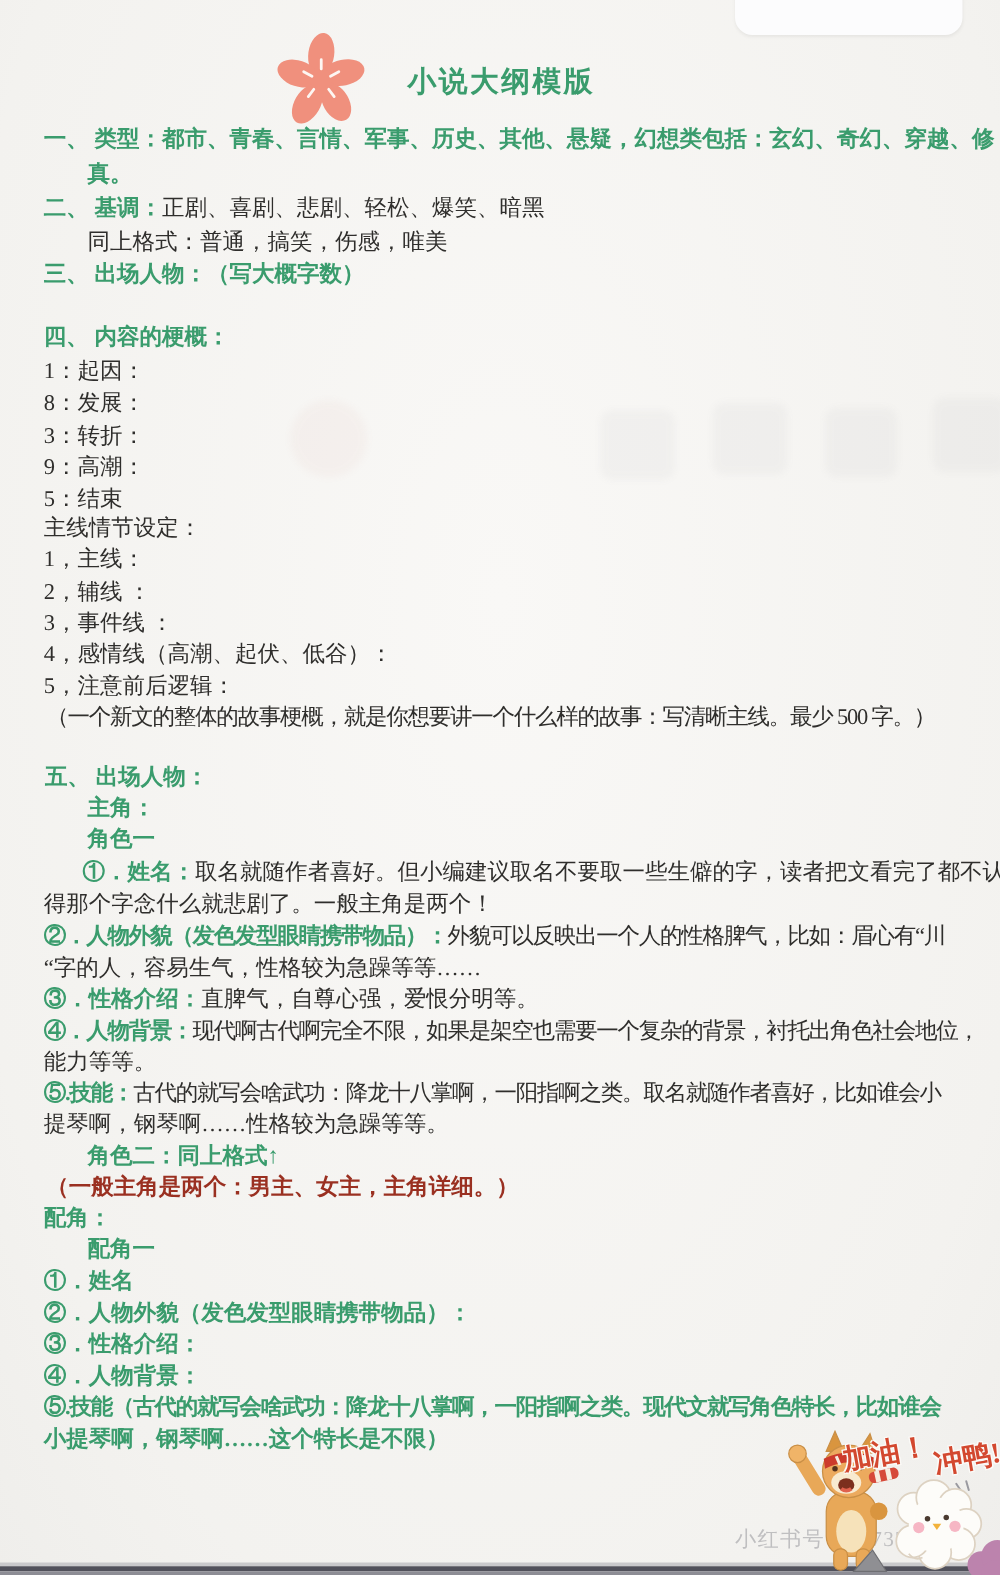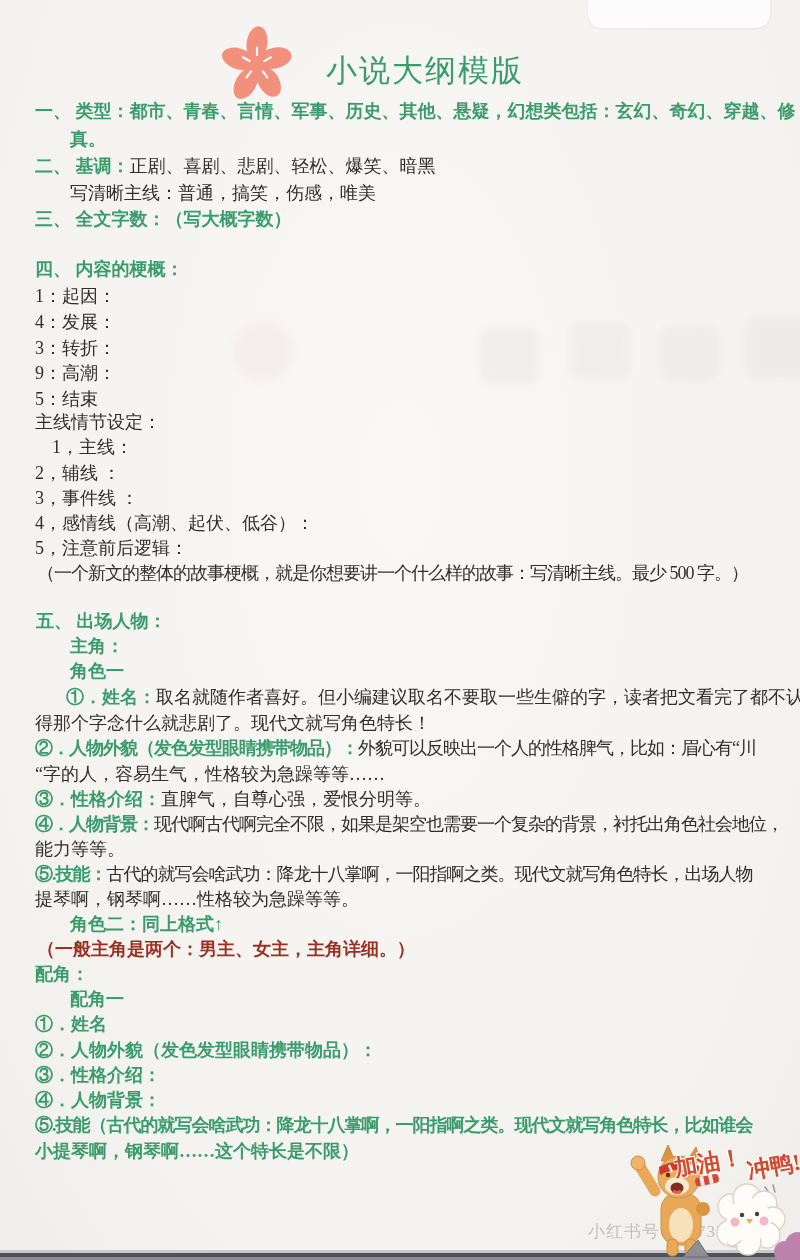--- a/index.html
+++ b/index.html
@@ -5,21 +5,21 @@
   html,body{margin:0;padding:0;}
   body{
     width:800px;height:1260px;position:relative;overflow:hidden;
     background:radial-gradient(ellipse at 50% 38%, #f9f8f6 0%, #f3f2ef 78%, #efeeeb 100%);
     font-family:"Liberation Serif","DejaVu Serif",serif;
   }
   .line{position:absolute;white-space:pre;font-size:18px;line-height:23px;color:#2f2e2c;}
   .g{color:#3a9c6d;font-weight:700;}
   .r{color:#9a3021;font-weight:700;}
   .t1{letter-spacing:-1px;}
-  .title{position:absolute;left:326px;top:50px;font-size:31px;font-weight:400;color:#3a9c6d;letter-spacing:2px;white-space:pre;}
+  .title{position:absolute;left:326px;top:50px;font-size:23px;font-weight:700;color:#3a9c6d;letter-spacing:2px;white-space:pre;}
   .flower{position:absolute;left:220px;top:24px;width:74px;height:80px;}
   .top-card{position:absolute;left:588px;top:-18px;width:182px;height:46px;background:#fcfcfd;border-radius:14px;box-shadow:0 1px 3px rgba(0,0,0,0.06);}
   .wm-center{position:absolute;left:228px;top:306px;width:500px;height:92px;opacity:0.055;filter:blur(3px);}
   .wm-center .blob{position:absolute;border-radius:10px;}
   .wm-id{position:absolute;left:588px;top:1220px;font-size:17px;color:#8d8d93;opacity:0.5;letter-spacing:1px;white-space:pre;z-index:1;}
   .sticker{position:absolute;left:615px;top:1135px;width:185px;height:125px;z-index:2;}
   .cheer{position:absolute;font-size:23px;font-weight:900;color:#d3482f;z-index:3;white-space:pre;
          text-shadow:-1px -1px 0 #fbfaf7,1px -1px 0 #fbfaf7,-1px 1px 0 #fbfaf7,1px 1px 0 #fbfaf7;}
   .cheer1{left:674px;top:1147px;transform:rotate(-10deg);}
   .cheer2{left:747px;top:1151px;transform:rotate(-10deg);}
@@ -58,48 +58,48 @@
   <div class="blob" style="left:252px;top:22px;width:60px;height:56px;background:#88888f;"></div>
   <div class="blob" style="left:342px;top:16px;width:60px;height:58px;background:#88888f;"></div>
   <div class="blob" style="left:432px;top:20px;width:58px;height:56px;background:#88888f;"></div>
   <div class="blob" style="left:518px;top:12px;width:60px;height:60px;background:#88888f;"></div>
 </div>
 
 <div>
   <div class="line" style="top:100px;left:35px"><span class="g">一、 类型：都市、青春、言情、军事、历史、其他、悬疑，幻想类包括：玄幻、奇幻、穿越、修</span></div>
   <div class="line" style="top:128px;left:70px"><span class="g">真。</span></div>
   <div class="line" style="top:155px;left:35px"><span class="g">二、 基调：</span><span>正剧、喜剧、悲剧、轻松、爆笑、暗黑</span></div>
-  <div class="line" style="top:182px;left:70px"><span>写清晰主线：普通，搞笑，伤感，唯美</span></div>
-  <div class="line" style="top:208px;left:35px"><span class="g">三、 全文字数：（写大概字数）</span></div>
+  <div class="line" style="top:182px;left:70px"><span>同上格式：普通，搞笑，伤感，唯美</span></div>
+  <div class="line" style="top:208px;left:35px"><span class="g">三、 出场人物：（写大概字数）</span></div>
 
   <div class="line" style="top:258px;left:35px"><span class="g">四、 内容的梗概：</span></div>
   <div class="line" style="top:285px;left:35px"><span>1：起因：</span></div>
-  <div class="line" style="top:311px;left:35px"><span>4：发展：</span></div>
+  <div class="line" style="top:311px;left:35px"><span>8：发展：</span></div>
   <div class="line" style="top:337px;left:35px"><span>3：转折：</span></div>
   <div class="line" style="top:362px;left:35px"><span>9：高潮：</span></div>
   <div class="line" style="top:388px;left:35px"><span>5：结束</span></div>
   <div class="line" style="top:411px;left:35px"><span>主线情节设定：</span></div>
-  <div class="line" style="top:436px;left:52px"><span>1，主线：</span></div>
+  <div class="line" style="top:436px;left:35px"><span>1，主线：</span></div>
   <div class="line" style="top:462px;left:35px"><span>2，辅线 ：</span></div>
   <div class="line" style="top:487px;left:35px"><span>3，事件线 ：</span></div>
   <div class="line" style="top:512px;left:35px"><span>4，感情线（高潮、起伏、低谷）：</span></div>
   <div class="line" style="top:537px;left:35px"><span>5，注意前后逻辑：</span></div>
   <div class="line t1" style="top:562px;left:37px"><span>（一个新文的整体的故事梗概，就是你想要讲一个什么样的故事：写清晰主线。最少 500 字。）</span></div>
 
   <div class="line" style="top:610px;left:36px"><span class="g">五、 出场人物：</span></div>
   <div class="line" style="top:635px;left:70px"><span class="g">主角：</span></div>
   <div class="line" style="top:660px;left:70px"><span class="g">角色一</span></div>
   <div class="line" style="top:686px;left:66px"><span class="g">①．姓名：</span><span>取名就随作者喜好。但小编建议取名不要取一些生僻的字，读者把文看完了都不认</span></div>
-  <div class="line" style="top:712px;left:35px"><span>得那个字念什么就悲剧了。现代文就写角色特长！</span></div>
+  <div class="line" style="top:712px;left:35px"><span>得那个字念什么就悲剧了。一般主角是两个！</span></div>
   <div class="line t1" style="top:737px;left:35px"><span class="g">②．人物外貌（发色发型眼睛携带物品）：</span><span>外貌可以反映出一个人的性格脾气，比如：眉心有“川</span></div>
   <div class="line" style="top:763px;left:35px"><span>“字的人，容易生气，性格较为急躁等等……</span></div>
   <div class="line" style="top:788px;left:35px"><span class="g">③．性格介绍：</span><span>直脾气，自尊心强，爱恨分明等。</span></div>
   <div class="line t1" style="top:813px;left:35px"><span class="g">④．人物背景：</span><span>现代啊古代啊完全不限，如果是架空也需要一个复杂的背景，衬托出角色社会地位，</span></div>
   <div class="line" style="top:838px;left:35px"><span>能力等等。</span></div>
-  <div class="line t1" style="top:863px;left:35px"><span class="g">⑤.技能：</span><span>古代的就写会啥武功：降龙十八掌啊，一阳指啊之类。现代文就写角色特长，出场人物</span></div>
+  <div class="line t1" style="top:863px;left:35px"><span class="g">⑤.技能：</span><span>古代的就写会啥武功：降龙十八掌啊，一阳指啊之类。取名就随作者喜好，比如谁会小</span></div>
   <div class="line" style="top:888px;left:35px"><span>提琴啊，钢琴啊……性格较为急躁等等。</span></div>
   <div class="line" style="top:913px;left:70px"><span class="g">角色二：同上格式↑</span></div>
   <div class="line" style="top:938px;left:37px"><span class="r">（一般主角是两个：男主、女主，主角详细。）</span></div>
   <div class="line" style="top:963px;left:35px"><span class="g">配角：</span></div>
   <div class="line" style="top:988px;left:70px"><span class="g">配角一</span></div>
   <div class="line" style="top:1013px;left:35px"><span class="g">①．姓名</span></div>
   <div class="line" style="top:1039px;left:35px"><span class="g">②．人物外貌（发色发型眼睛携带物品）：</span></div>
   <div class="line" style="top:1064px;left:35px"><span class="g">③．性格介绍：</span></div>
   <div class="line" style="top:1089px;left:35px"><span class="g">④．人物背景：</span></div>
   <div class="line t1" style="top:1114px;left:35px"><span class="g">⑤.技能（古代的就写会啥武功：降龙十八掌啊，一阳指啊之类。现代文就写角色特长，比如谁会</span></div>

